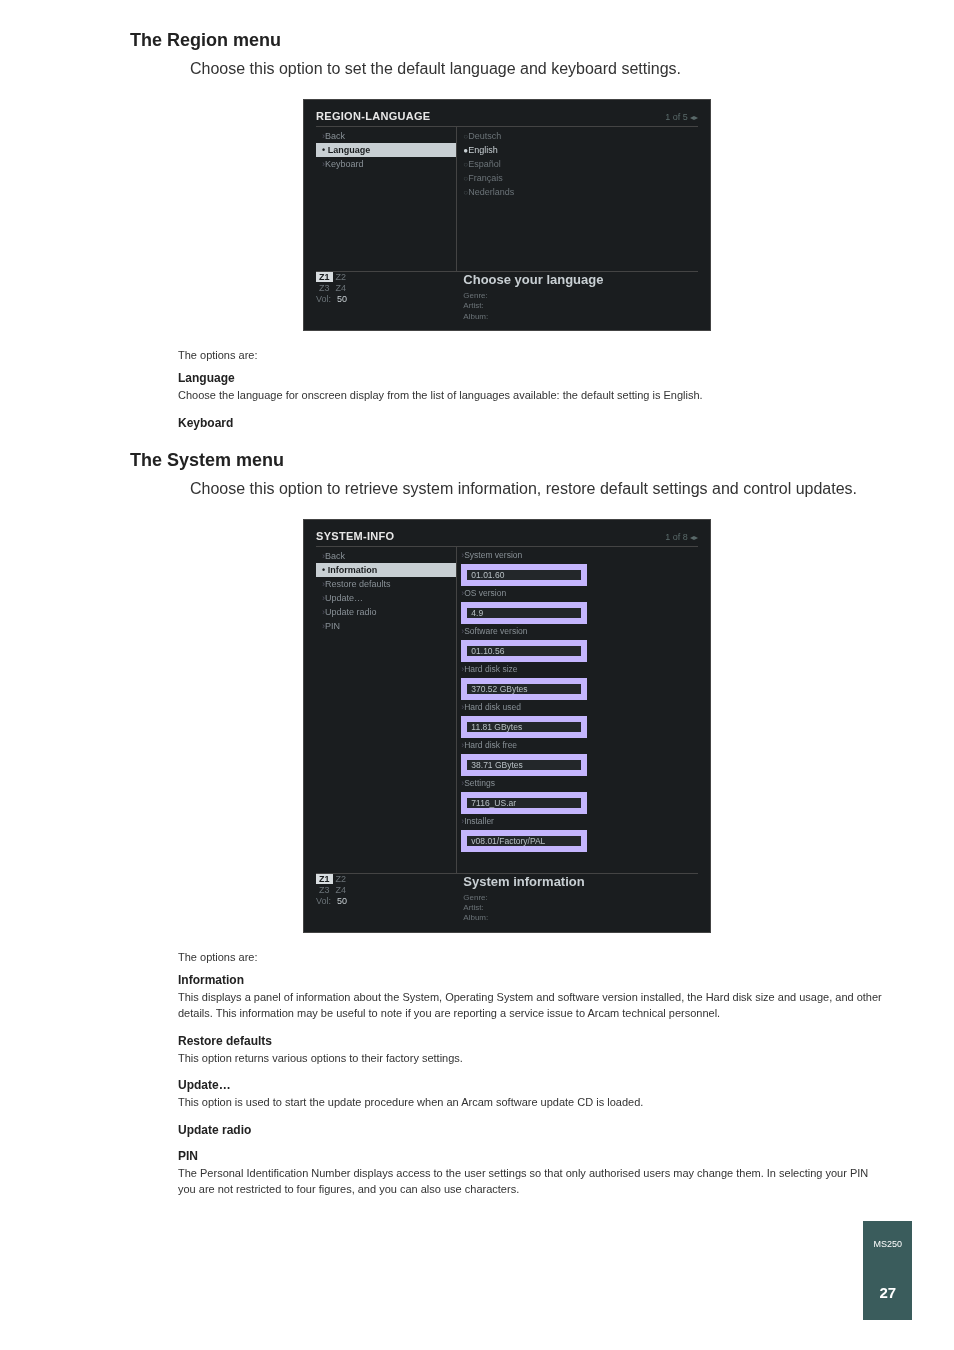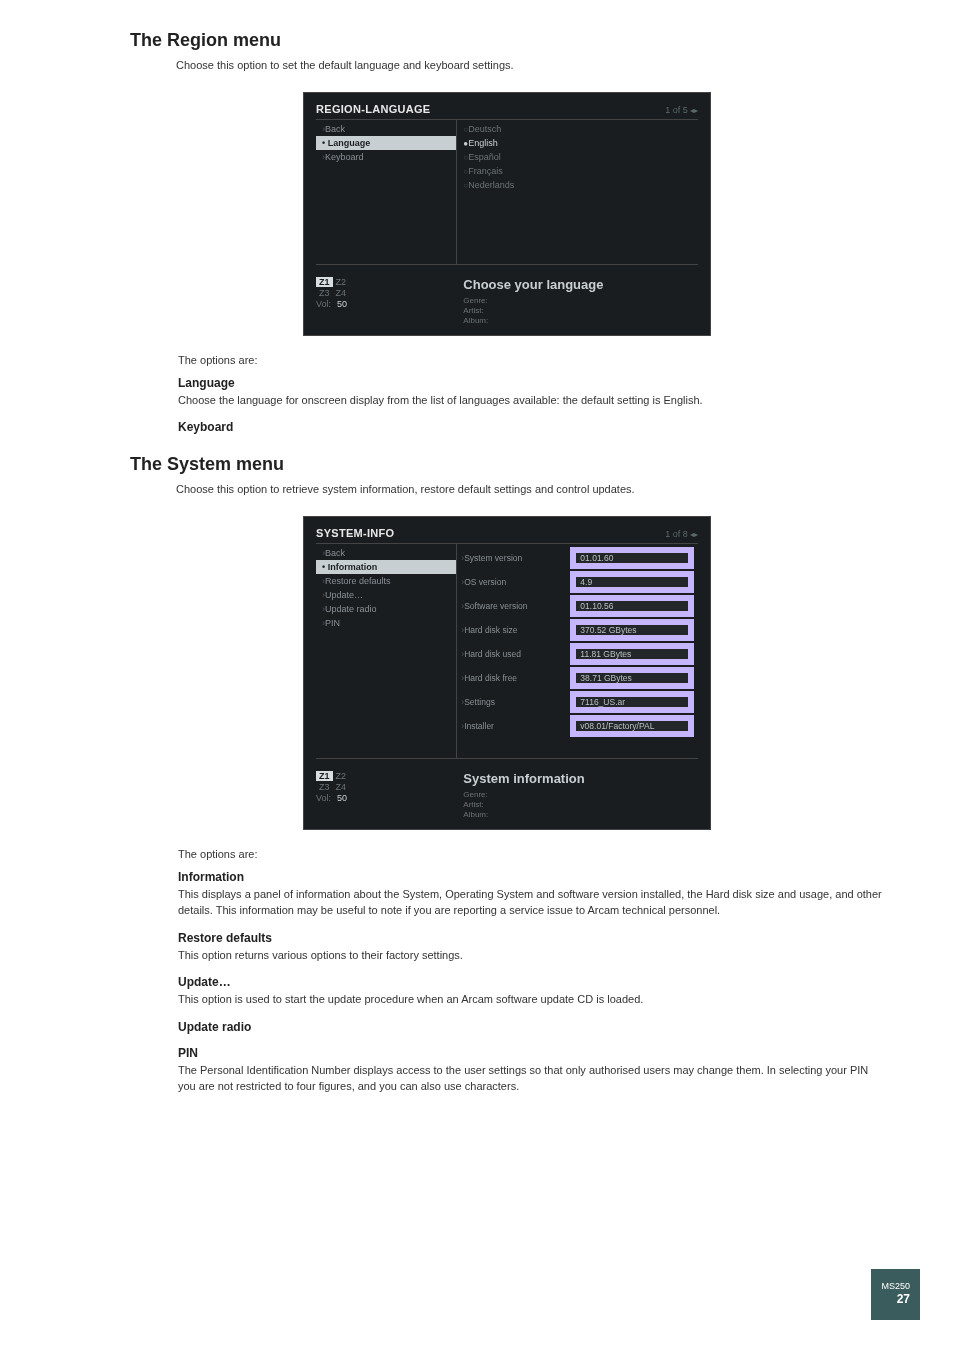--- a/index.html
+++ b/index.html
@@ -16,23 +16,23 @@
   }
   .content-wrap { padding-left: 100px; padding-right: 40px; }
   h1 {
     font-size: 18px;
     font-weight: bold;
     color: #222;
     margin-bottom: 6px;
     margin-left: -0px;
   }
   .section-intro {
-    margin-left: 46px;
+    margin-left: 60px;
     margin-bottom: 18px;
-    font-size: 11px;
+    font-size: 16px;
     line-height: 1.5;
   }
   .option-intro {
     margin-left: 48px;
     margin-bottom: 10px;
     margin-top: 18px;
     font-size: 11px;
   }
   .option-block {
     margin-left: 48px;
@@ -120,21 +120,21 @@
     color: #c8cfd3;
   }
   .ds-right .opt.picked::before {
     content: "\25CF ";
     color: #c8cfd3;
   }
   .ds-right .kv-row {
     display: flex;
     padding: 1px 4px;
     gap: 4px;
-    align-items: center;
+    flex-direction: column;
   }
   .ds-right .kv-label {
     color: #889096;
     width: 46%;
     font-size: 8.5px;
   }
   .ds-right .kv-label::before { content: "\203A "; color:#556; }
   .ds-right .kv-val {
     border: 6px solid #c4b5fd;
     padding: 0px 4px;
@@ -142,21 +142,21 @@
     width: 54%;
     font-size: 8.5px;
     background: #23272a;
   }
   .ds-spacer { height: 70px; }
   .ds-spacer-sm { height: 18px; }
   .ds-footer {
     border-top: 1px solid #444;
     display: flex;
     margin-top: 0;
-    padding-top: 12px;
+    padding-top: 0;
   }
   .ds-foot-left {
     width: 37%;
     font-size: 9px;
   }
   .zone-row { margin-bottom: 1px; }
   .zone-chip {
     display: inline-block;
     padding: 0px 3px;
     font-size: 9px;
@@ -171,31 +171,31 @@
   .vol-row .vol-val { color: #c8cfd3; margin-left: 6px; }
   .ds-foot-right {
     width: 63%;
     padding-left: 6px;
     font-size: 8.5px;
   }
   .ds-hint { color: #c8cfd3; font-weight: bold; margin-bottom: 4px; font-size:13px; }
   .meta-line { color: #6b7378; font-size: 8px; line-height: 1.3; }
   .page-badge {
     position: absolute;
-    right: 34px;
+    right: 42px;
     bottom: 30px;
     background: #3a5c5c;
     color: #fff;
     font-size: 10px;
-    padding: 12px 10px;
-    text-align: right;
+    padding: 18px 10px;
+    text-align: center;
     line-height: 1.3;
   }
   .page-badge .model { font-size: 9px; }
-  .page-badge .pg { font-weight: bold; font-size: 12px; }
+  .page-badge .pg { font-weight: bold; font-size: 15px; margin-top: 32px; }
 </style>
 </head>
 <body>
 
 <div class="content-wrap">
 
   <h1>The Region menu</h1>
   <p class="section-intro">Choose this option to set the default language and keyboard settings.</p>
 
   <div class="screenshot-wrap">

